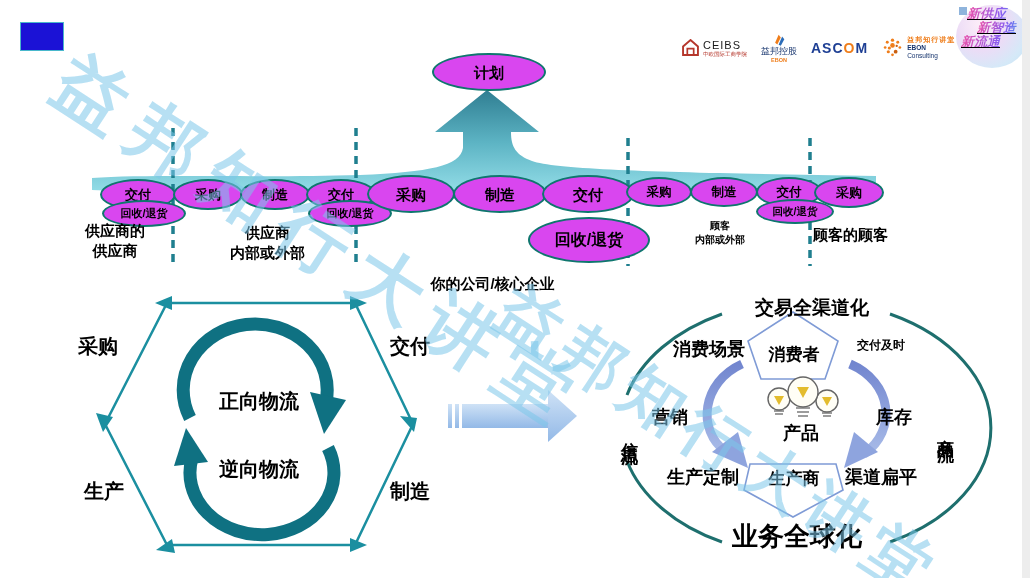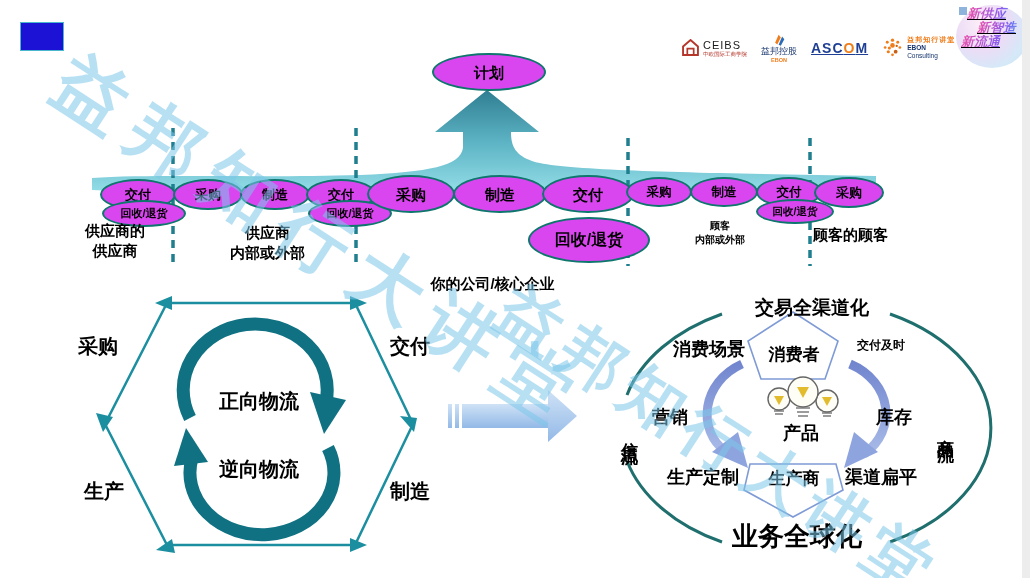--- a/index.html
+++ b/index.html
@@ -22,21 +22,21 @@
   .page-title{position:absolute;left:70px;top:19px;font-size:22px;font-weight:800;letter-spacing:1px;z-index:6;}
   
   .logos{position:absolute;left:682px;top:24px;height:48px;display:flex;align-items:center;gap:14px;z-index:6;}
   .logo{display:flex;align-items:center;gap:4px;}
   .ceibs-text{display:flex;flex-direction:column;line-height:1.1;}
   .ceibs-name{font-size:11px;font-weight:400;color:#1a1a1a;letter-spacing:1px;}
   .ceibs-sub{font-size:5.5px;color:#b5372c;}
   .ebonh{display:flex;flex-direction:column;align-items:center;line-height:1.1;}
   .ebonh-name{font-size:9px;font-weight:400;color:#17356e;}
   .ebonh-sub{font-size:5.5px;color:#ef7d1a;font-weight:700;}
-  .ascom{font-size:14px;font-weight:800;color:#1e3f94;letter-spacing:1px;text-decoration:underline;}
+  .ascom{font-size:14px;font-weight:800;color:#1e3f94;letter-spacing:1px;}
   .ascom .o{color:#ef7d1a;}
   .ebonc-text{display:flex;flex-direction:column;line-height:1.2;}
   .ebonc-l1{font-size:7px;font-weight:700;color:#ef7d1a;letter-spacing:1px;}
   .ebonc-l2{font-size:6.5px;font-weight:800;color:#17356e;}
   .ebonc-l3{font-size:6.5px;color:#17356e;}
   .badge{
     position:absolute;left:956px;top:5px;width:72px;height:63px;border-radius:50%;z-index:6;
     background:radial-gradient(circle at 35% 30%,#fdeef8 0%,#ecdcf6 40%,#d5e9f8 72%,#c2e0f4 100%);
     display:flex;flex-direction:column;padding-top:2px;box-sizing:border-box;text-decoration:underline;
   }

